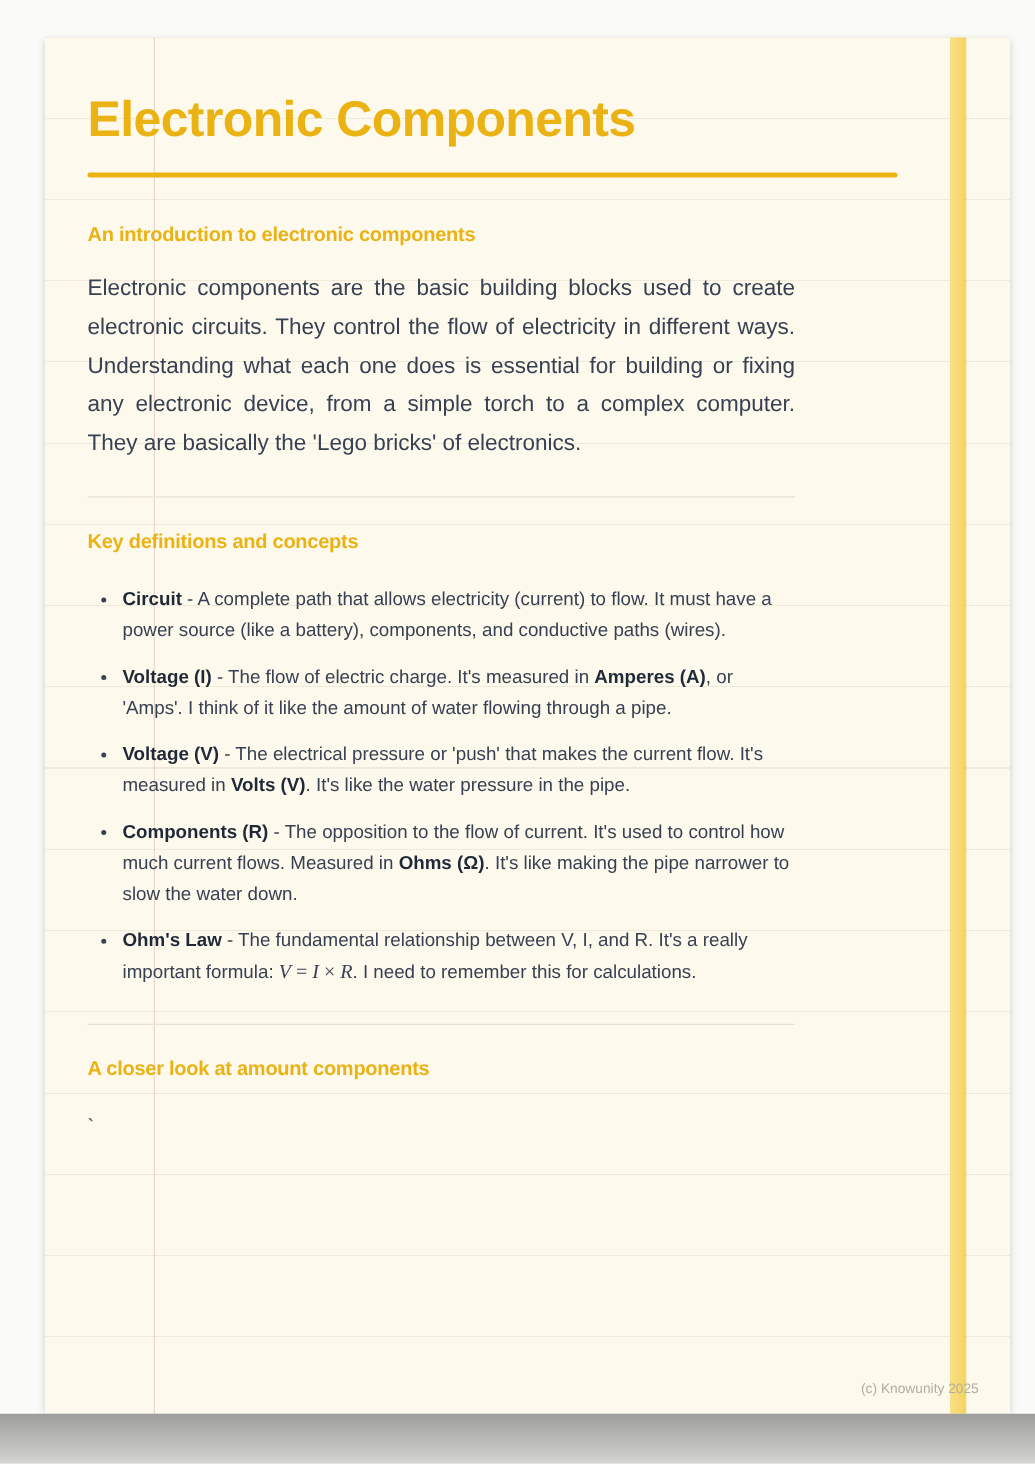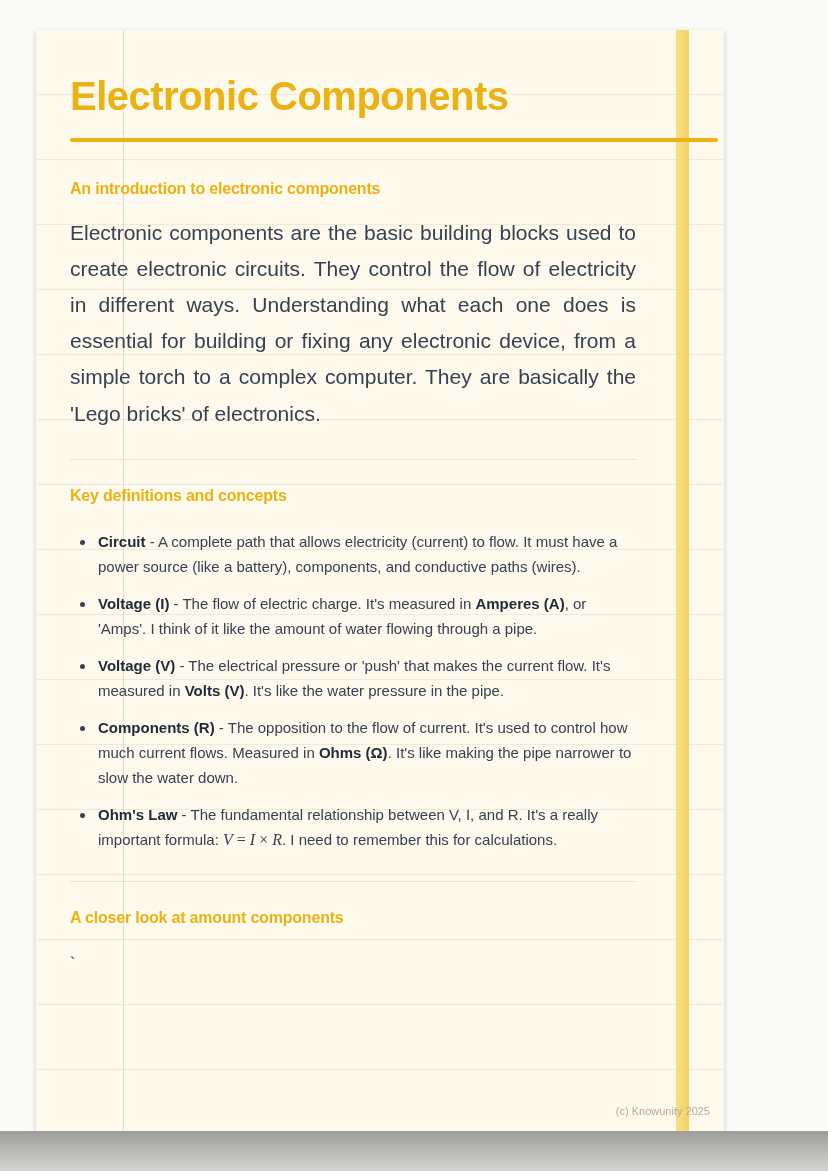--- a/index.html
+++ b/index.html
@@ -13,21 +13,21 @@
   html,body{width:828px;height:1171px;}
   body{
     position:relative;
     background:#fafaf8;
     font-family:"Liberation Sans","DejaVu Sans",sans-serif;
     overflow:hidden;
   }
   .paper{
     position:absolute;
     left:36px;top:30px;
-    width:688px;height:1101px;
+    width:772px;height:1101px;
     background-color:var(--paper);
     background-image:repeating-linear-gradient(
       to bottom,
       transparent 0px, transparent 64px,
       rgba(190,178,150,0.22) 64px, rgba(190,178,150,0.22) 65px);
     box-shadow:0 2px 6px rgba(0,0,0,0.18);
   }
   .margin-line{
     position:absolute;
     left:87px;top:0;
@@ -71,21 +71,21 @@
     font-size:16px;
     font-weight:700;
     color:var(--accent);
     letter-spacing:-0.2px;
   }
   .sec-1 h2{margin-top:38px;}
   .sec-2 h2{margin-top:2px;}
   .sec-3 h2{margin-top:2px;}
   p.body-text{
     margin-top:17px;
-    font-size:21px;
+    font-size:18px;
     line-height:1.72;
   }
   p.justify{text-align:justify;}
   .divider{
     border:none;
     border-top:1px solid #e8e2d2;
     margin:27px 0 27px 0;
     width:566px;
   }
   ul.def-list{
@@ -101,21 +101,21 @@
   }
   .bold{font-weight:700;color:#1f2937;}
   .italic{font-style:italic;}
   .serif{font-family:"Liberation Serif","DejaVu Serif",serif;font-size:16px;}
   .stray-note{
     margin-top:28px;
     font-size:16px;
   }
   .footer-credit{
     position:absolute;
-    right:14px;bottom:14px;
+    right:25px;bottom:14px;
     font-size:11px;
     color:var(--footer-text);
   }
 </style>
 </head>
 <body>
 
 <div class="paper">
   <div class="margin-line"></div>
   <div class="accent-stripe"></div>

